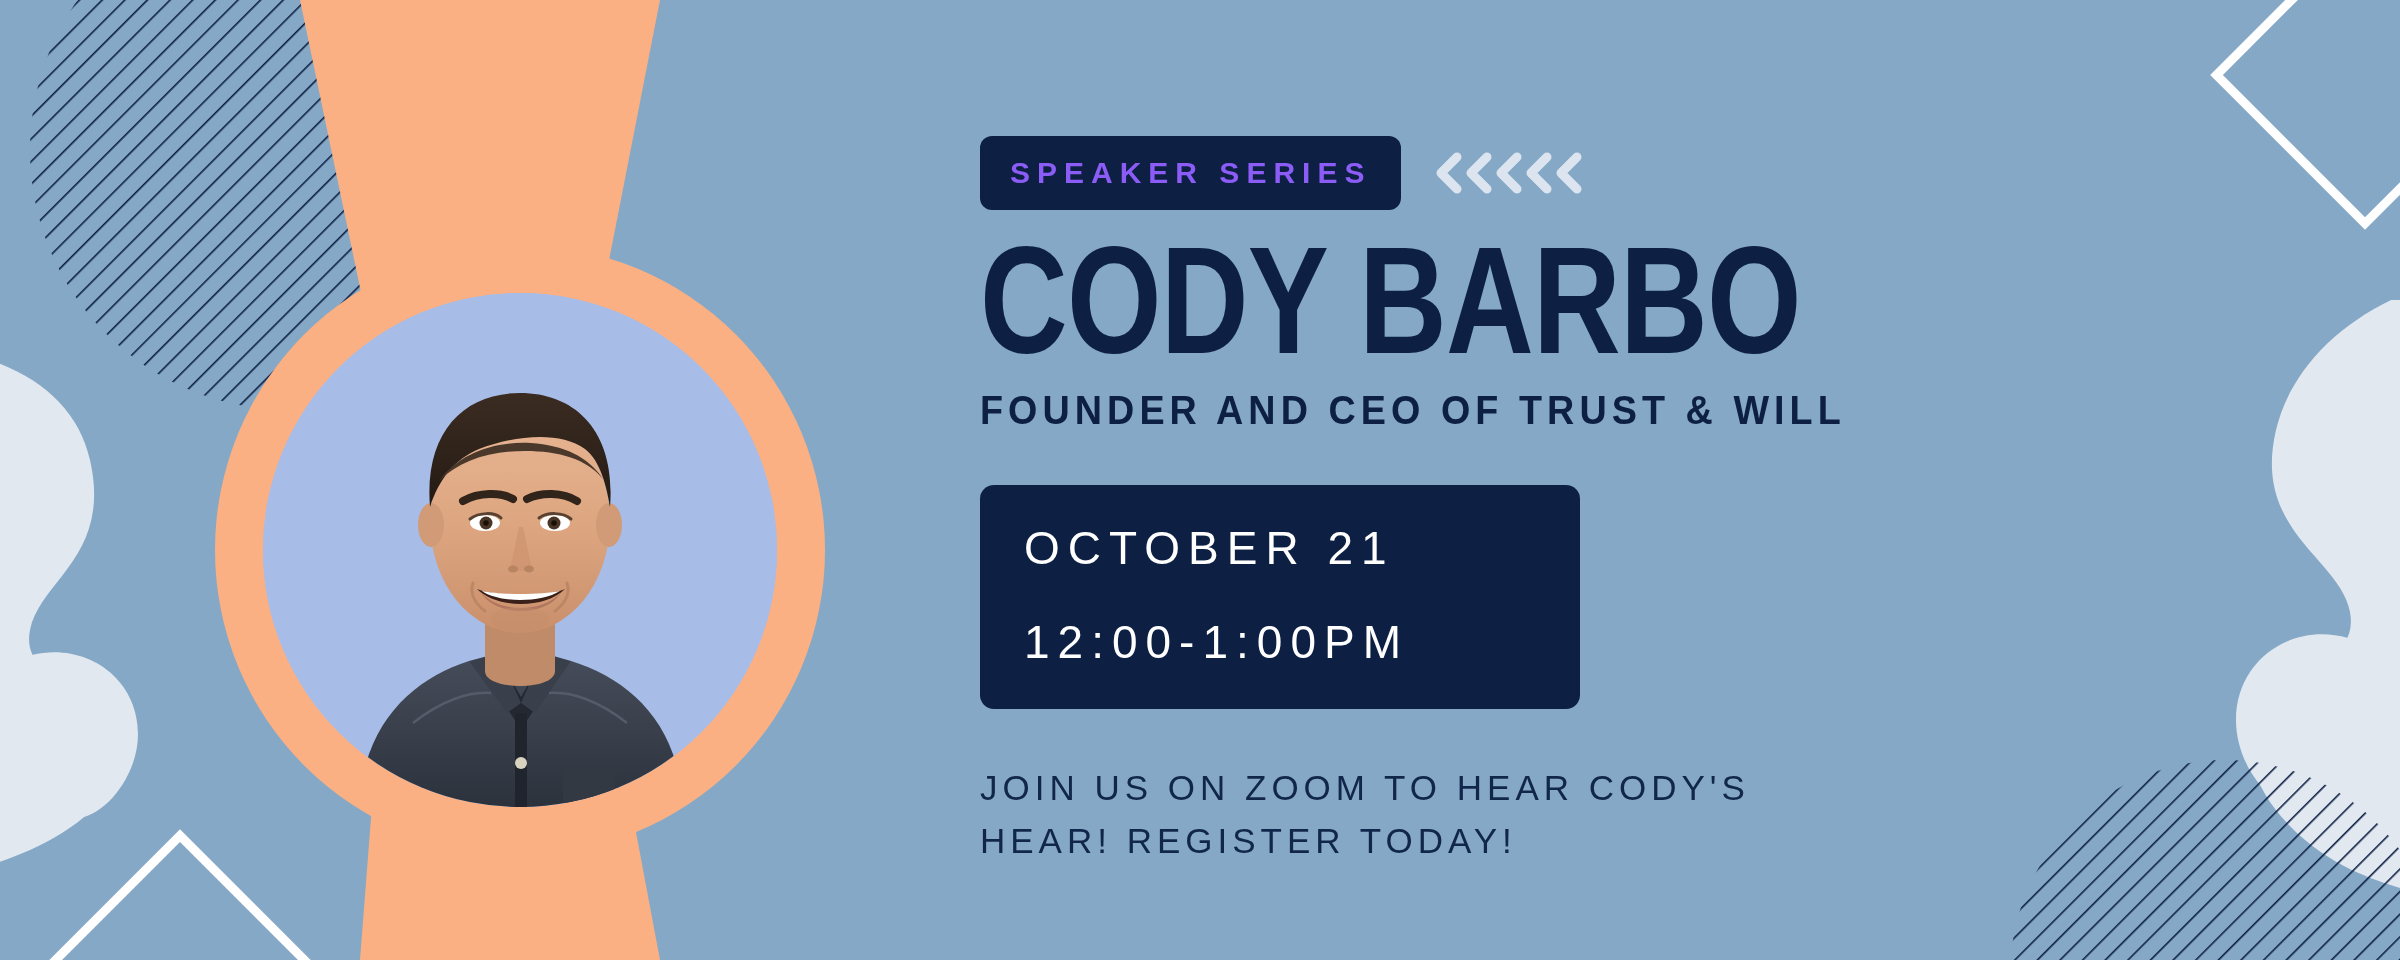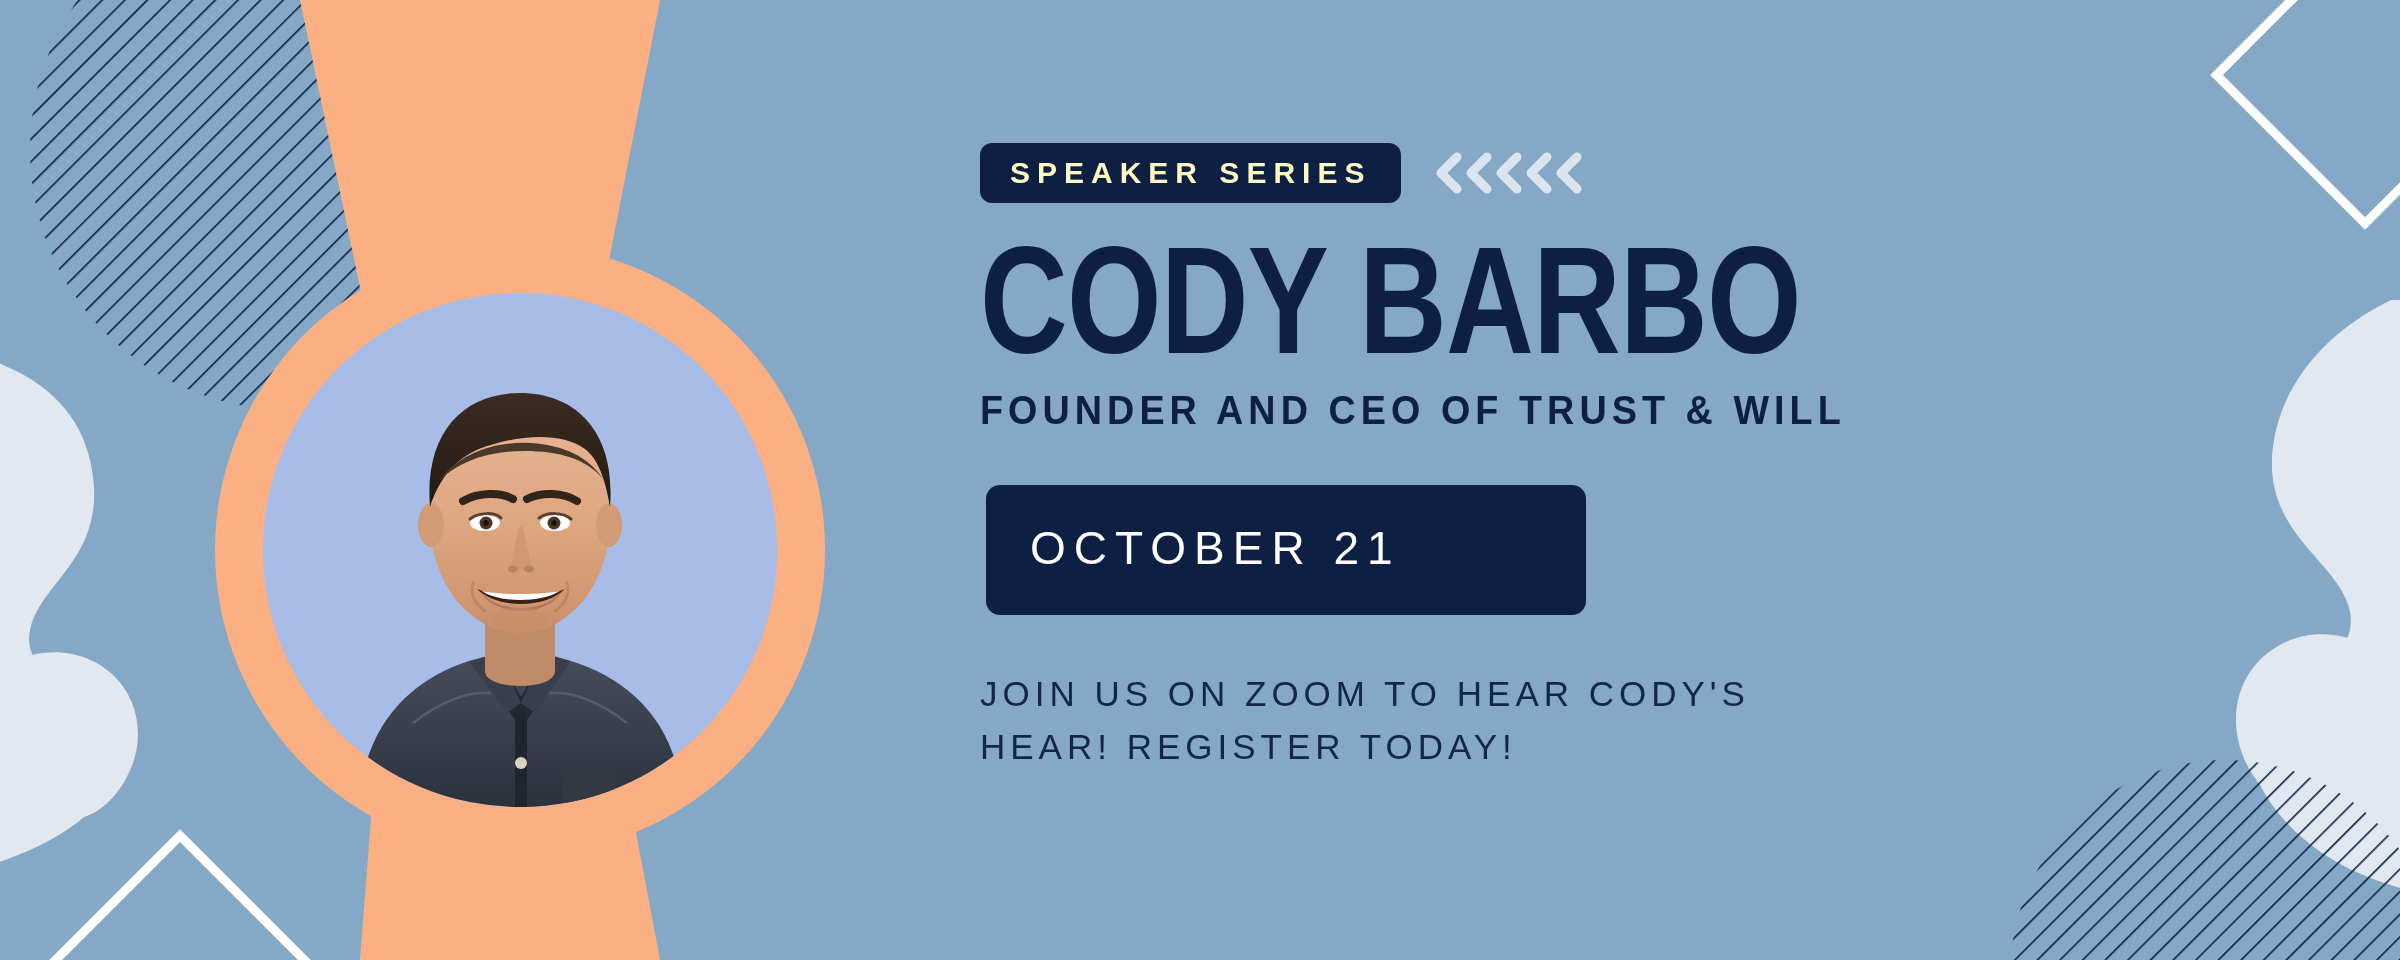--- a/index.html
+++ b/index.html
@@ -69,23 +69,23 @@
     display: flex;
     align-items: center;
     gap: 32px;
     height: 66px;
   }
   .badge {
     display: inline-flex;
     align-items: center;
     justify-content: center;
     background: #0D2044;
-    color: #fef9c3;
+    color: #8b5cf6;
     border-radius: 12px;
-    height: 60px;
+    height: 74px;
     padding: 0 30px;
     font-size: 30px;
     font-weight: 600;
     letter-spacing: 7px;
     line-height: 1;
   }
   .chevrons { display: flex; align-items: center; height: 58px; }
 
   .speaker-name {
     margin: 18px 0 0 0;
@@ -111,21 +111,20 @@
     white-space: nowrap;
   }
 
   .datebox {
     margin-top: 52px;
     background: #0D2044;
     border-radius: 14px;
     width: 600px;
     padding: 40px 8px 44px 44px;
     box-sizing: border-box;
-    margin-left: 6px;
   }
   .datebox-line {
     color: #ffffff;
     font-size: 46px;
     font-weight: 400;
     letter-spacing: 8px;
     line-height: 1.0;
     white-space: nowrap;
   }
   .datebox-line + .datebox-line { margin-top: 48px; }
@@ -292,20 +291,21 @@
         </svg>
       </span>
     </div>
 
     <h1 class="speaker-name">CODY BARBO</h1>
 
     <div class="speaker-role">FOUNDER AND CEO OF TRUST &amp; WILL</div>
 
     <div class="datebox">
       <div class="datebox-line">OCTOBER 21</div>
+      <div class="datebox-line">12:00-1:00PM</div>
     </div>
 
     <div class="cta">
       <div class="cta-line">JOIN US ON ZOOM TO HEAR CODY'S</div>
       <div class="cta-line">HEAR! REGISTER TODAY!</div>
     </div>
 
   </div>
 </div>
 

